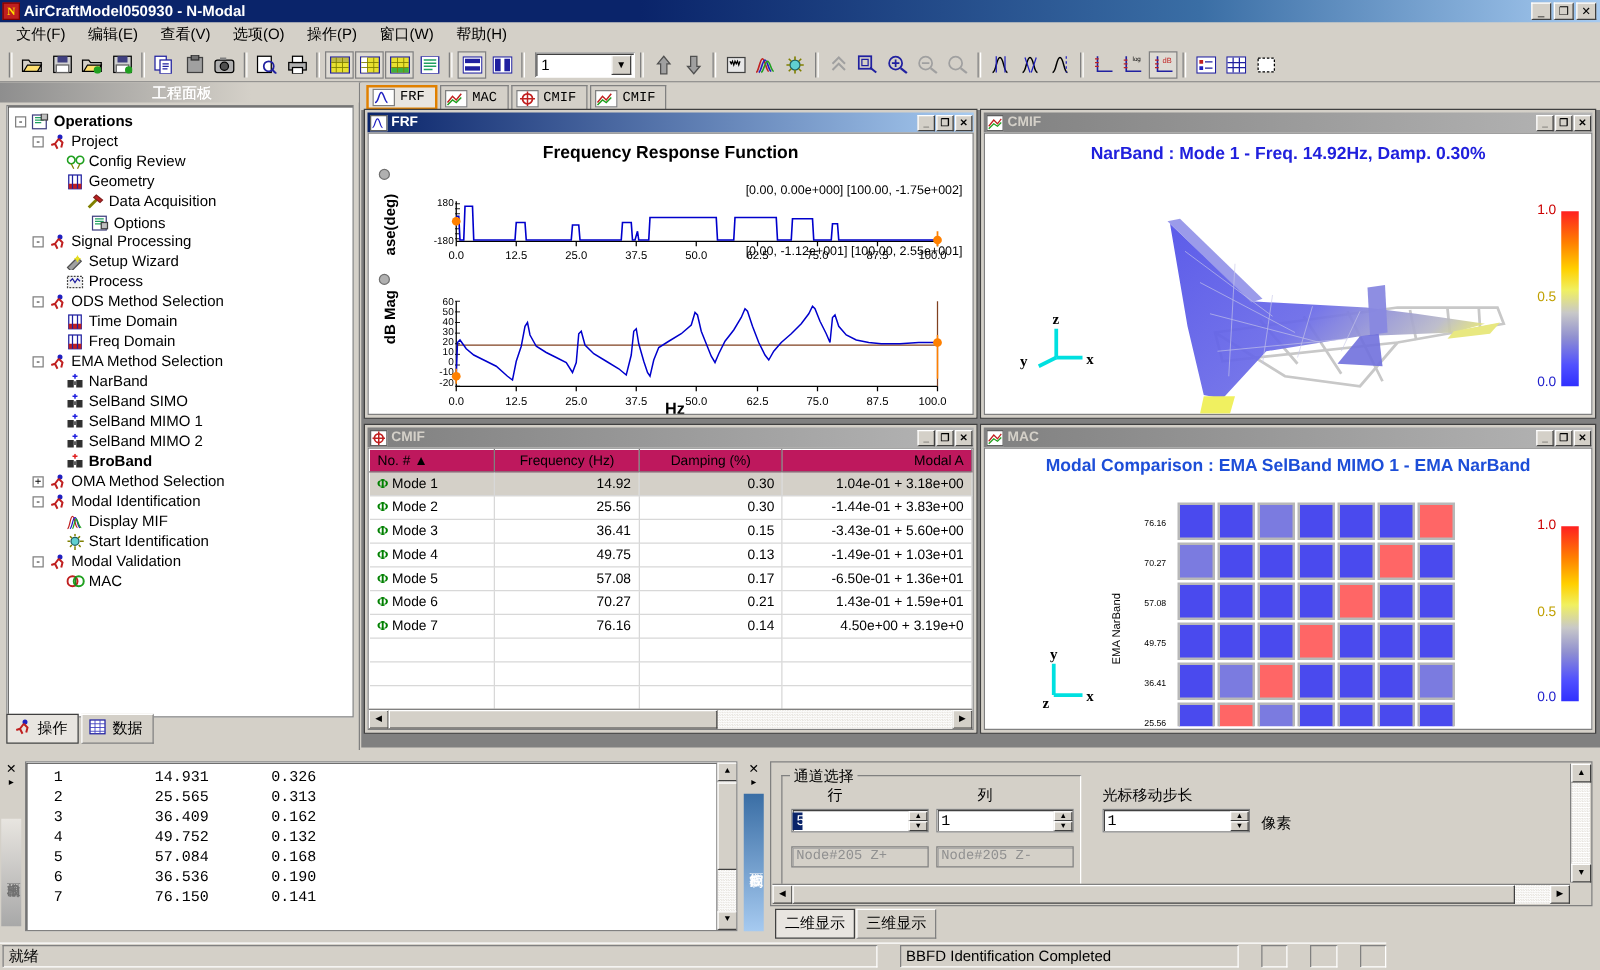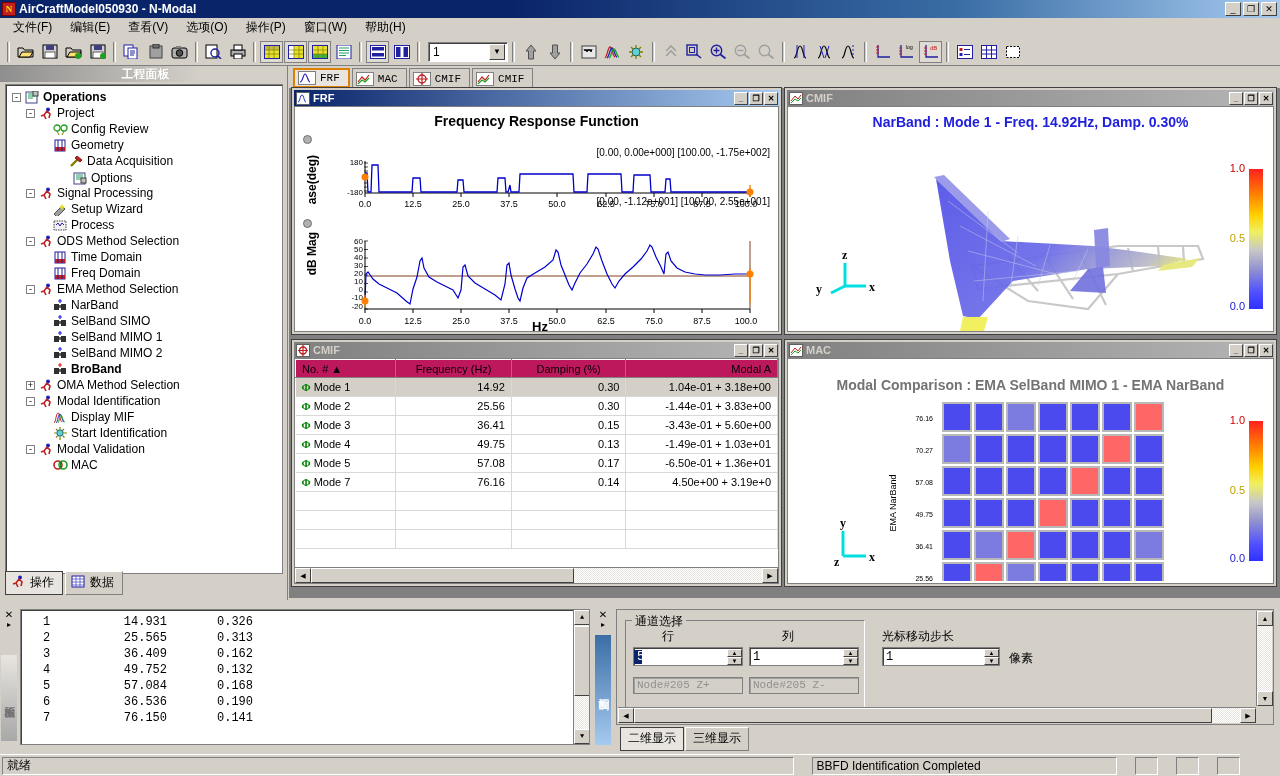--- a/index.html
+++ b/index.html
@@ -213,22 +213,22 @@
                    font-size: 6px; line-height: 6px; text-align: center; }
   .rodisp { position: absolute; height: 17px; background: #d4d0c8; border: 1px solid #808080;
             box-shadow: inset 1px 1px 0 #a0a0a0; font-family: "Liberation Mono", monospace;
             font-size: 11px; color: #909090; padding-left: 3px; line-height: 15px; }
   .btabs { position: absolute; display: flex; gap: 1px; }
   .btab { padding: 2px 7px 3px; font-size: 12px; background: #d4d0c8;
           border: 1px solid #fff; border-right-color: #808080; border-bottom-color: #808080; }
   .btab.active { background: #e8e5e0; border: 1px solid #404040; }
 
   
-  .statusbar { position: absolute; bottom: 0; left: 0; width: 1240px; height: 22px;
-               background: #d4d0c8; border-top: 1px solid #fff; display: flex; align-items: center; gap: 16px; }
+  .statusbar { position: absolute; bottom: 0; left: 0; width: 1109px; height: 22px;
+               background: #d4d0c8; border-top: 1px solid #fff; display: flex; align-items: flex-start; gap: 16px; }
   .sb-cell { height: 18px; border: 1px solid #808080; border-right-color: #fff; border-bottom-color: #fff;
              margin: 1px 0 1px 2px; display: flex; align-items: center; padding: 0 4px; font-size: 12px; }
 </style>
 </head>
 <body>
 
 <div class="app">
 
   <div class="titlebar">
     <div class="title-icon">N</div>
@@ -1073,20 +1073,26 @@
                     <td class="td-right">0.13</td>
                     <td class="td-right">-1.49e-01 + 1.03e+01</td>
                   </tr>
                   <tr class="">
                     <td><span class="phi">Φ</span> Mode  5</td>
                     <td class="td-right">57.08</td>
                     <td class="td-right">0.17</td>
                     <td class="td-right">-6.50e-01 + 1.36e+01</td>
                   </tr>
                   <tr class="">
+                    <td><span class="phi">Φ</span> Mode  6</td>
+                    <td class="td-right">70.27</td>
+                    <td class="td-right">0.21</td>
+                    <td class="td-right">1.43e-01 + 1.59e+01</td>
+                  </tr>
+                  <tr class="">
                     <td><span class="phi">Φ</span> Mode  7</td>
                     <td class="td-right">76.16</td>
                     <td class="td-right">0.14</td>
                     <td class="td-right">4.50e+00 + 3.19e+0</td>
                   </tr>
                   <tr>
                     <td>&nbsp;</td>
                     <td>&nbsp;</td>
                     <td>&nbsp;</td>
                     <td>&nbsp;</td>
@@ -1124,21 +1130,21 @@
                 </svg>
             </div>
             <div class="wtitle">MAC</div>
             <div class="wbtns">
               <div class="wbtn">_</div>
               <div class="wbtn">❐</div>
               <div class="wbtn">✕</div>
             </div>
           </div>
           <div class="win-body">
-            <div style="text-align:center; color:#737373; font-weight:bold; font-size:14px; margin-top:18px;">Modal Comparison : EMA SelBand MIMO 1 - EMA NarBand</div>
+            <div style="text-align:center; color:#1d4ed8; font-weight:bold; font-size:14px; margin-top:5px;">Modal Comparison : EMA SelBand MIMO 1 - EMA NarBand</div>
             <svg width="485" height="190" style="position:absolute; left:0; top:32px;" id="macsvg">
                 <rect x="155" y="12" width="28" height="28" fill="#4a4aee" stroke="#b8b8b8" stroke-width="2"></rect>
                 <rect x="187" y="12" width="28" height="28" fill="#4a4aee" stroke="#b8b8b8" stroke-width="2"></rect>
                 <rect x="219" y="12" width="28" height="28" fill="#7b7be0" stroke="#b8b8b8" stroke-width="2"></rect>
                 <rect x="251" y="12" width="28" height="28" fill="#4a4aee" stroke="#b8b8b8" stroke-width="2"></rect>
                 <rect x="283" y="12" width="28" height="28" fill="#4a4aee" stroke="#b8b8b8" stroke-width="2"></rect>
                 <rect x="315" y="12" width="28" height="28" fill="#4a4aee" stroke="#b8b8b8" stroke-width="2"></rect>
                 <rect x="347" y="12" width="28" height="28" fill="#f66" stroke="#b8b8b8" stroke-width="2"></rect>
                 <rect x="155" y="44" width="28" height="28" fill="#7b7be0" stroke="#b8b8b8" stroke-width="2"></rect>
                 <rect x="187" y="44" width="28" height="28" fill="#4a4aee" stroke="#b8b8b8" stroke-width="2"></rect>

